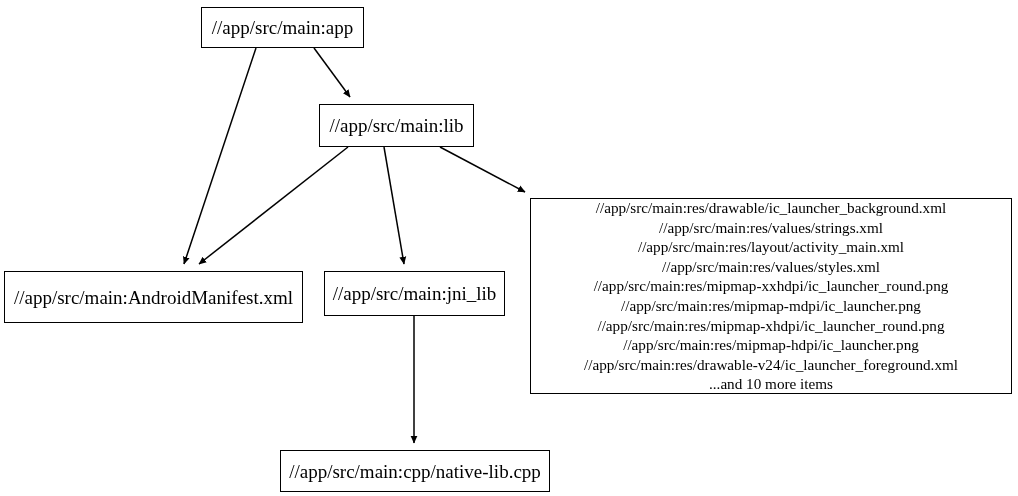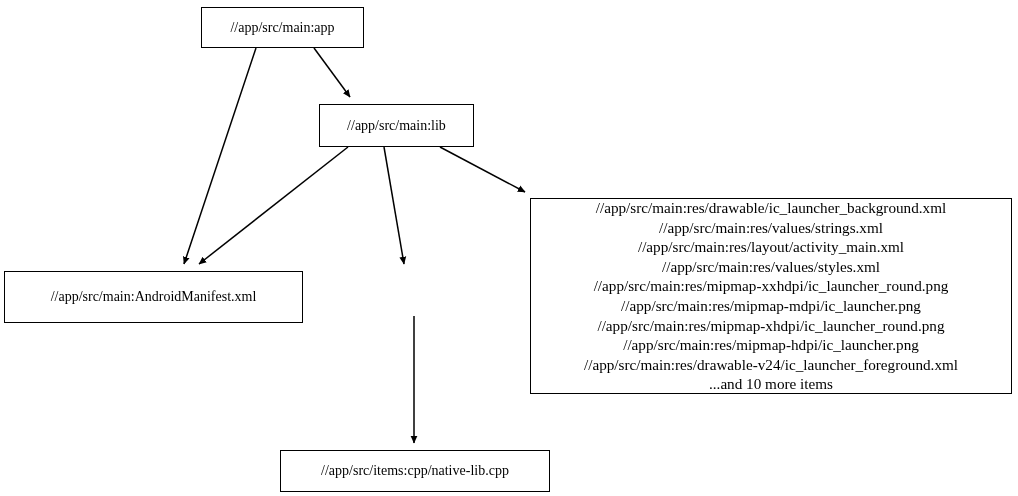--- a/index.html
+++ b/index.html
@@ -37,21 +37,21 @@
     text-align: center;
     white-space: pre;
     line-height: 1.0;
   }
   .node-label {
     display: block;
     white-space: pre;
     text-align: center;
   }
   .node-single {
-    font-size: 14px;
+    font-size: 19px;
     letter-spacing: 0px;
     align-items: center;
   }
   .node-multi {
     font-size: 15.2px;
     line-height: 19.6px;
     padding: 17px 6px;
   }
 </style>
 </head>
@@ -96,31 +96,34 @@
   </div>
 
   <div class="graph-node node-single" style="left:302px; top:104px; width:155px; height:43px;margin-left:17px;">
     <span class="node-label">//app/src/main:lib</span>
   </div>
 
   <div class="graph-node node-single" style="left:4px; top:271px; width:299px; height:52px;">
     <span class="node-label">//app/src/main:AndroidManifest.xml</span>
   </div>
 
+  <div class="graph-node node-single" style="left:324px; top:271px; width:181px; height:45px;">
+    <span class="node-label">//app/src/main:jni_lib</span>
+  </div>
 
   <div class="graph-node node-multi" style="left:530px; top:198px; width:482px; height:196px;">
     <span class="node-label">//app/src/main:res/drawable/ic_launcher_background.xml
 //app/src/main:res/values/strings.xml
 //app/src/main:res/layout/activity_main.xml
 //app/src/main:res/values/styles.xml
 //app/src/main:res/mipmap-xxhdpi/ic_launcher_round.png
 //app/src/main:res/mipmap-mdpi/ic_launcher.png
 //app/src/main:res/mipmap-xhdpi/ic_launcher_round.png
 //app/src/main:res/mipmap-hdpi/ic_launcher.png
 //app/src/main:res/drawable-v24/ic_launcher_foreground.xml
 ...and 10 more items</span>
   </div>
 
   <div class="graph-node node-single" style="left:280px; top:450px; width:270px; height:42px;">
-    <span class="node-label">//app/src/items:cpp/native-lib.cpp</span>
+    <span class="node-label">//app/src/main:cpp/native-lib.cpp</span>
   </div>
 
 </div>
 
 </body></html>

